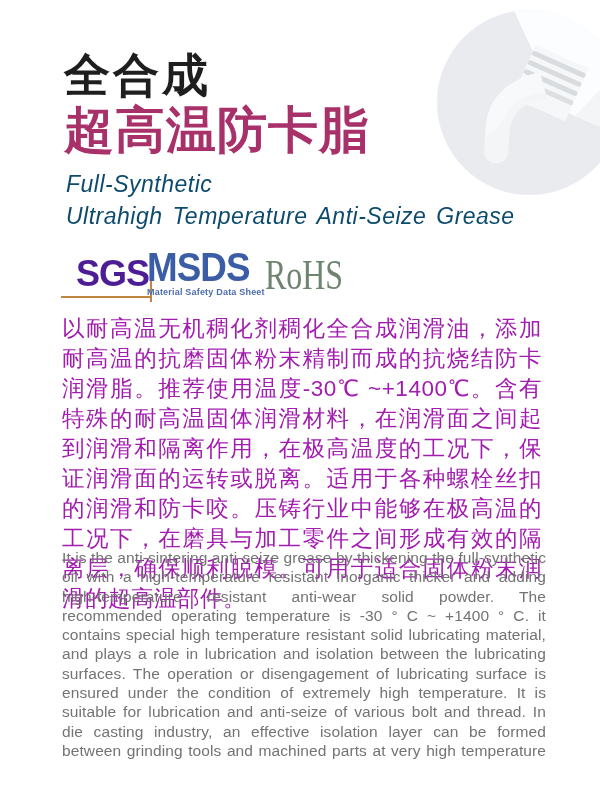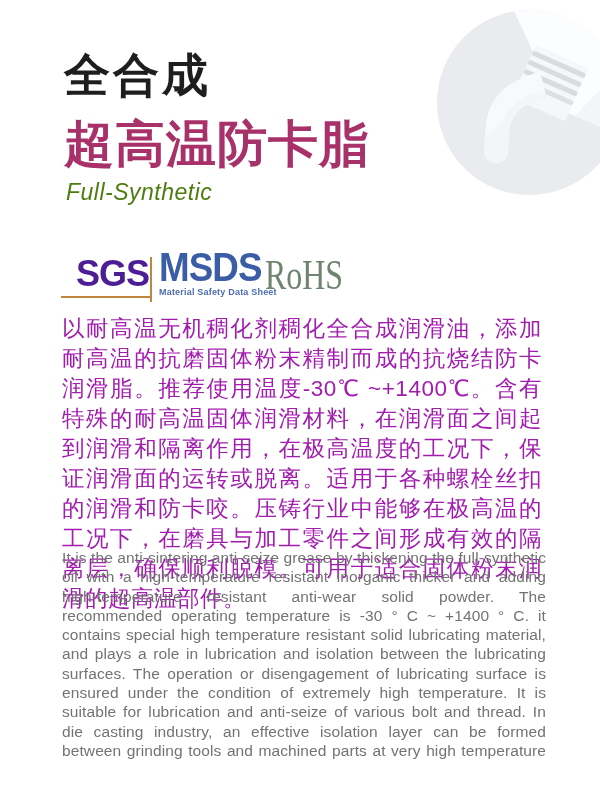--- a/index.html
+++ b/index.html
@@ -10,36 +10,36 @@
   
   .hero{position:absolute;left:437px;top:10px;width:185px;height:185px;}
   
   .title-block{position:absolute;left:64px;top:50px;}
   .title-cn{
     font-size:46px;line-height:1.1;font-weight:600;color:#1e1e1e;
     letter-spacing:3px;margin:0;
   }
   .title-accent{
     font-size:50px;line-height:1.1;font-weight:700;color:#a83169;
-    letter-spacing:1px;margin:16px 0 0 0;
+    letter-spacing:1px;margin:2px 0 0 0;
   }
   .subtitle{
-    position:absolute;left:66px;top:176px;
-    font-style:italic;color:#4d7c0f;font-size:23px;line-height:32px;
+    position:absolute;left:66px;top:168px;
+    font-style:italic;color:#0c4a6e;font-size:23px;line-height:32px;
     letter-spacing:.5px;word-spacing:3px;
   }
   
   .sgs{position:absolute;left:76px;top:254px;}
   .sgs-text{
     display:block;font-size:36px;line-height:40px;font-weight:700;
     color:#4c1d95;letter-spacing:-1px;
   }
   .sgs-line-h{position:absolute;left:-15px;right:-3px;bottom:-4px;height:2px;background:#c0853f;}
   .sgs-line-v{position:absolute;right:-3px;top:3px;height:45px;width:2px;background:#c0853f;}
-  .msds{position:absolute;left:159px;top:250px;text-align:center;width:106px;}
+  .msds{position:absolute;left:147px;top:250px;text-align:center;width:106px;}
   .msds-text{
     font-size:40px;line-height:34px;font-weight:800;color:#3a5da5;letter-spacing:-1px;
     transform:scaleX(.92);transform-origin:left;
   }
   .msds-sub{
     margin-top:3px;font-size:9px;line-height:10px;color:#4c6cb0;font-weight:700;
     white-space:nowrap;letter-spacing:.2px;
   }
   .rohs{position:absolute;left:265px;top:253px;}
   .rohs-text{
@@ -88,20 +88,21 @@
     </g>
   </svg>
 
   <div class="title-block">
     <h1 class="title-cn">全合成</h1>
     <h1 class="title-accent">超高温防卡脂</h1>
   </div>
 
   <div class="subtitle">
     <div>Full-Synthetic</div>
+    <div>Ultrahigh Temperature Anti-Seize Grease</div>
   </div>
 
   <div class="sgs">
     <span class="sgs-text">SGS</span>
     <span class="sgs-line-h"></span>
     <span class="sgs-line-v"></span>
   </div>
 
   <div class="msds">
     <div class="msds-text">MSDS</div>

